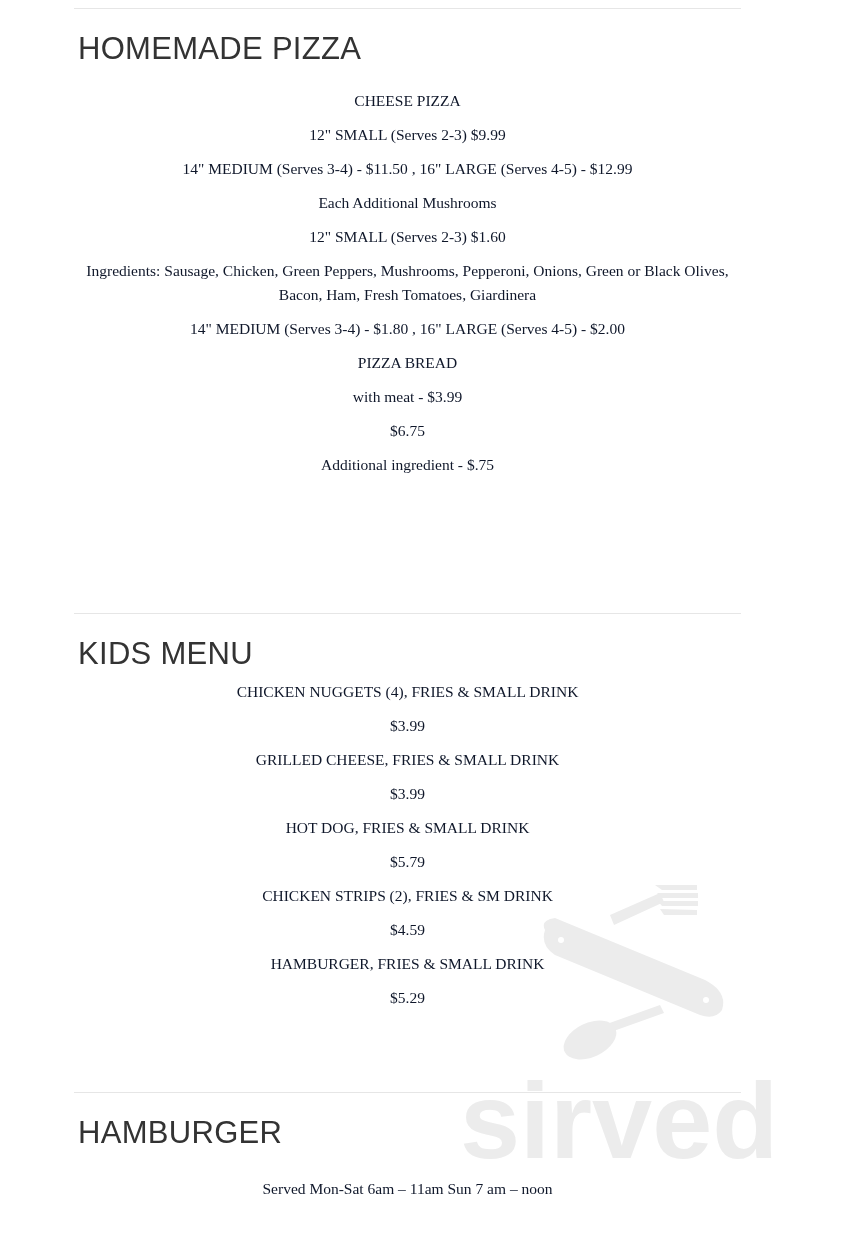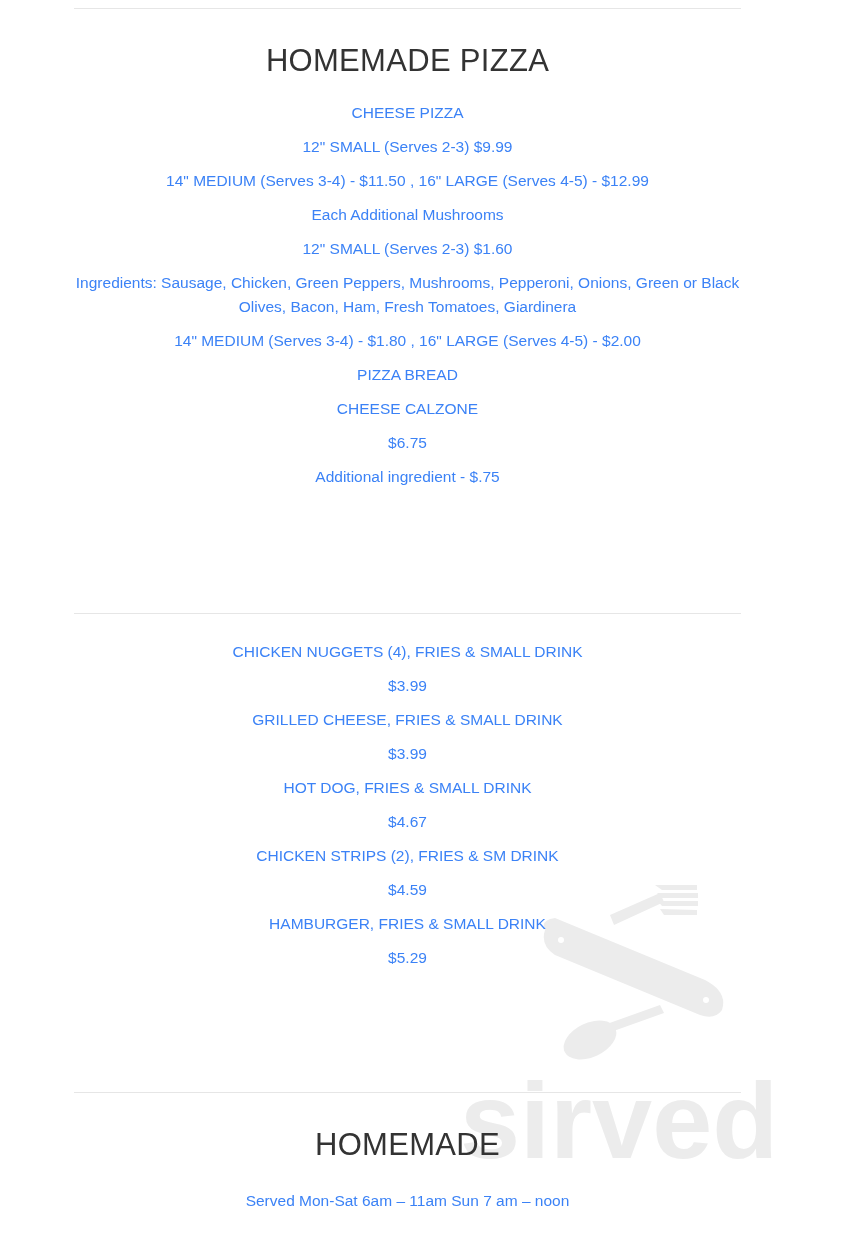--- a/index.html
+++ b/index.html
@@ -8,26 +8,26 @@
     font-family: "Liberation Sans", sans-serif;
   }
   .watermark {
     position: absolute; left: 0; top: 0; width: 844px; height: 1238px;
     pointer-events: none; z-index: 0; text-align: center;
   }
   .content { position: absolute; left: 74px; top: 0; width: 667px; z-index: 1; }
   .divider { height: 1px; background: #e6e6e6; width: 667px; }
   .section-title {
     font-family: "Liberation Sans", sans-serif;
-    font-size: 31px; color: #333333; text-align: center;
-    margin: 16px; font-weight: normal; letter-spacing: 0.3px;
+    font-size: 31px; color: #333333; text-align: left;
+    margin: 4px; font-weight: normal; letter-spacing: 0.3px;
   }
   .line {
-    font-family: Liberation Sans, sans-serif;
-    font-size: 15.5px; color: #3b82f6; text-align: center;
+    font-family: Liberation Serif, serif;
+    font-size: 15.5px; color: #0f172a; text-align: center;
     line-height: 24px; margin: 0;
   }
   .item { margin-bottom: 10px; }
 </style>
 </head>
 <body>
 
 <div class="watermark">
   <svg width="844" height="1238">
     <g fill="#ececec">
@@ -53,42 +53,43 @@
     <h2 class="section-title">HOMEMADE PIZZA</h2>
     <div style="margin-top:22px;">
       <p class="line item">CHEESE PIZZA</p>
       <p class="line item">12" SMALL (Serves 2-3) $9.99</p>
       <p class="line item">14" MEDIUM (Serves 3-4) - $11.50 , 16" LARGE (Serves 4-5) - $12.99</p>
       <p class="line item">Each Additional Mushrooms</p>
       <p class="line item">12" SMALL (Serves 2-3) $1.60</p>
       <p class="line item">Ingredients: Sausage, Chicken, Green Peppers, Mushrooms, Pepperoni, Onions, Green or Black Olives, Bacon, Ham, Fresh Tomatoes, Giardinera</p>
       <p class="line item">14" MEDIUM (Serves 3-4) - $1.80 , 16" LARGE (Serves 4-5) - $2.00</p>
       <p class="line item">PIZZA BREAD</p>
-      <p class="line item">CHEESE CALZONE</p>
+      <p class="line item">with meat - $3.99</p>
       <p class="line item">$6.75</p>
       <p class="line item">Additional ingredient - $.75</p>
     </div>
   </div>
 
   <div style="position:absolute; top:613px; left:0;" class="divider"></div>
   <div style="position:absolute; top:632px; left:0; width:667px;">
+    <h2 class="section-title">KIDS MENU</h2>
     <div style="margin-top:8px;">
       <p class="line item">CHICKEN NUGGETS (4), FRIES &amp; SMALL DRINK</p>
       <p class="line item">$3.99</p>
       <p class="line item">GRILLED CHEESE, FRIES &amp; SMALL DRINK</p>
       <p class="line item">$3.99</p>
       <p class="line item">HOT DOG, FRIES &amp; SMALL DRINK</p>
-      <p class="line item">$4.67</p>
+      <p class="line item">$5.79</p>
       <p class="line item">CHICKEN STRIPS (2), FRIES &amp; SM DRINK</p>
       <p class="line item">$4.59</p>
       <p class="line item">HAMBURGER, FRIES &amp; SMALL DRINK</p>
       <p class="line item">$5.29</p>
     </div>
   </div>
 
   <div style="position:absolute; top:1092px; left:0;" class="divider"></div>
   <div style="position:absolute; top:1111px; left:0; width:667px;">
-    <h2 class="section-title">HOMEMADE</h2>
+    <h2 class="section-title">HAMBURGER</h2>
     <div style="margin-top:26px;">
       <p class="line item">Served Mon-Sat 6am – 11am Sun 7 am – noon</p>
     </div>
   </div>
 </div>
 
 </body></html>

